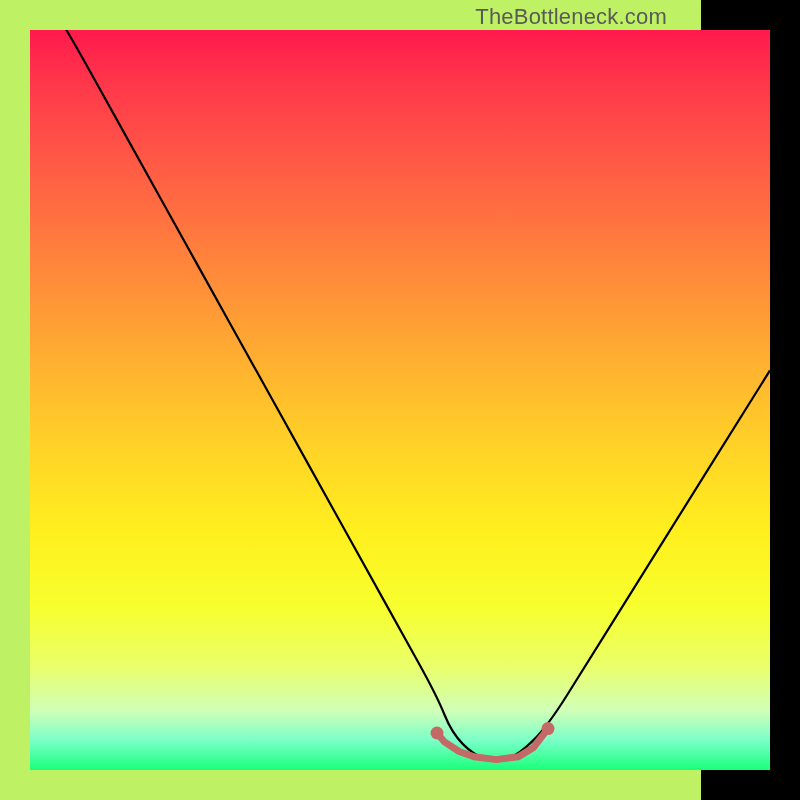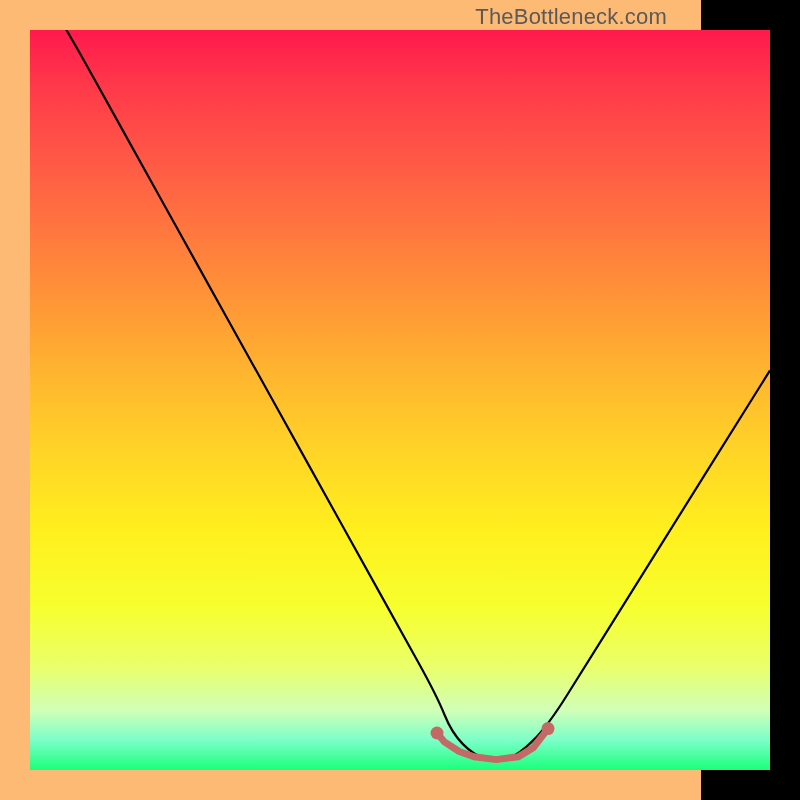--- a/index.html
+++ b/index.html
@@ -8,21 +8,21 @@
     width: 800px;
     height: 800px;
     background: #000;
     overflow: hidden;
     font-family: Arial, Helvetica, sans-serif;
   }
   .frame {
     position: relative;
     width: 701px;
     height: 800px;
-    background: #fdba74;
+    background: #bef264;
   }
   .plot {
     position: absolute;
     left: 30px;
     top: 30px;
     width: 740px;
     height: 740px;
     overflow: hidden;
   }
   .gradient {

